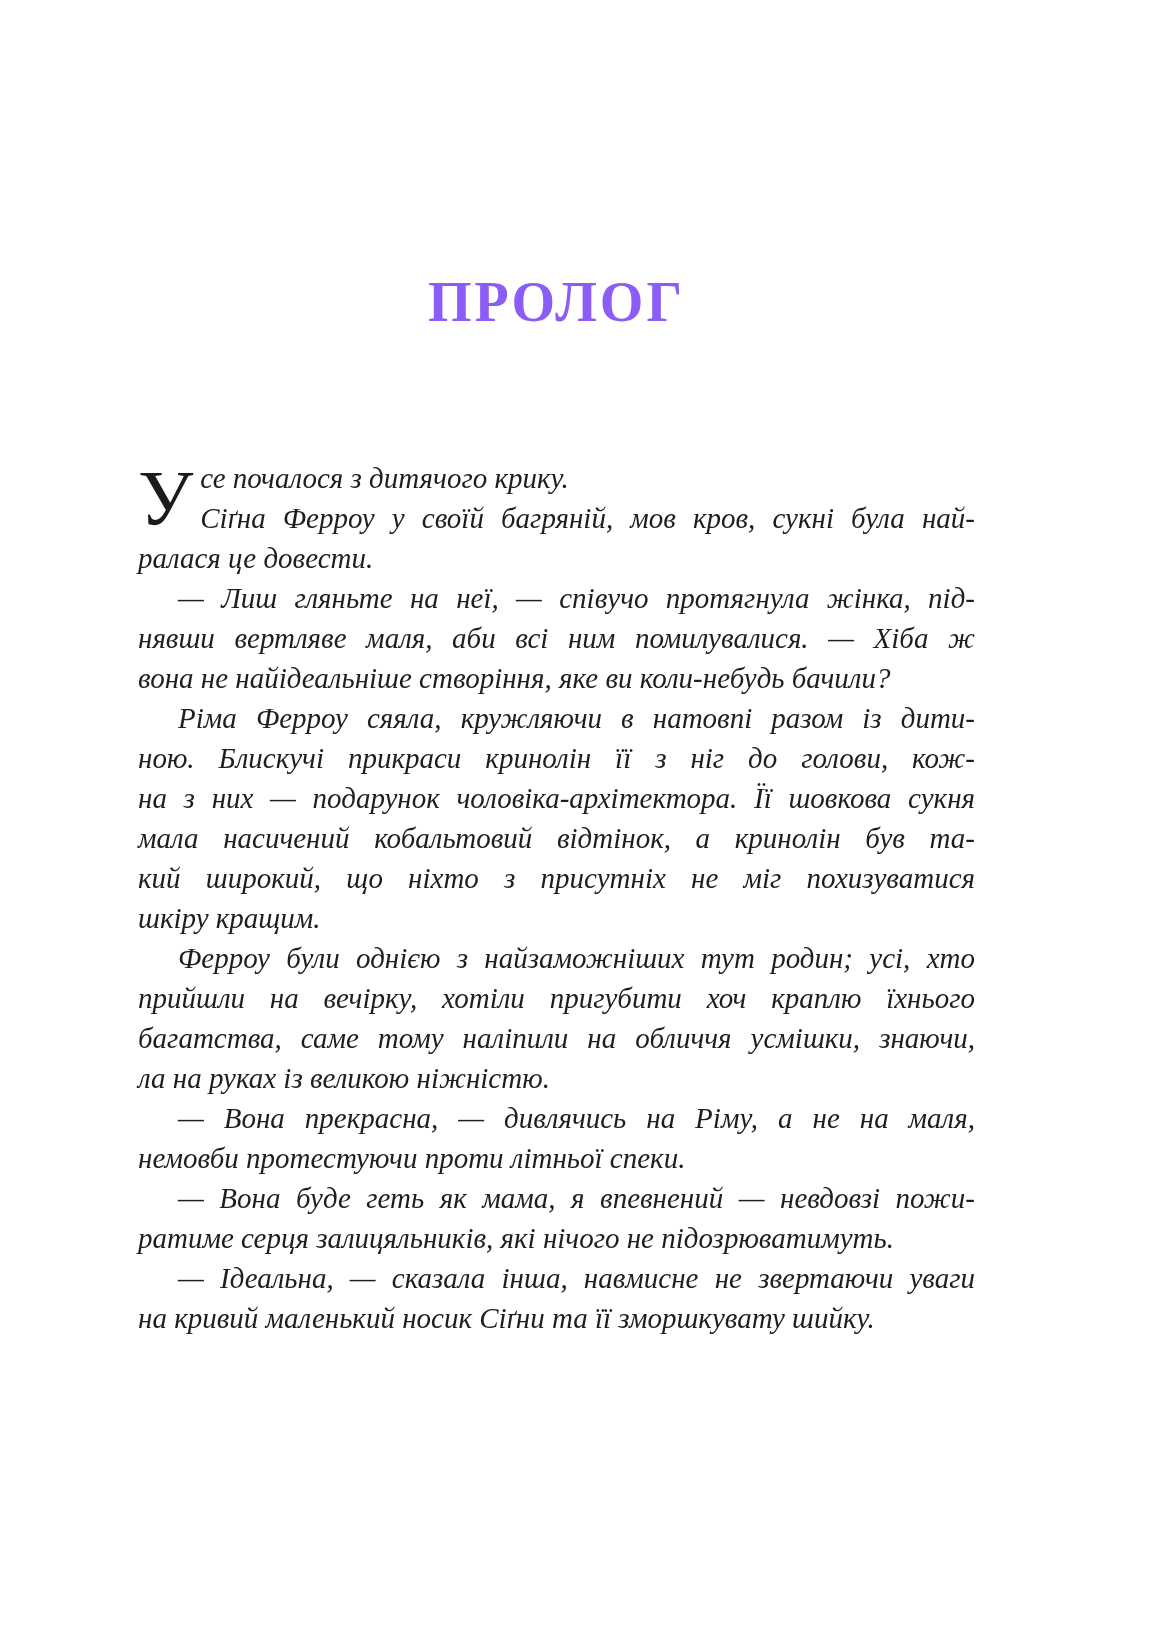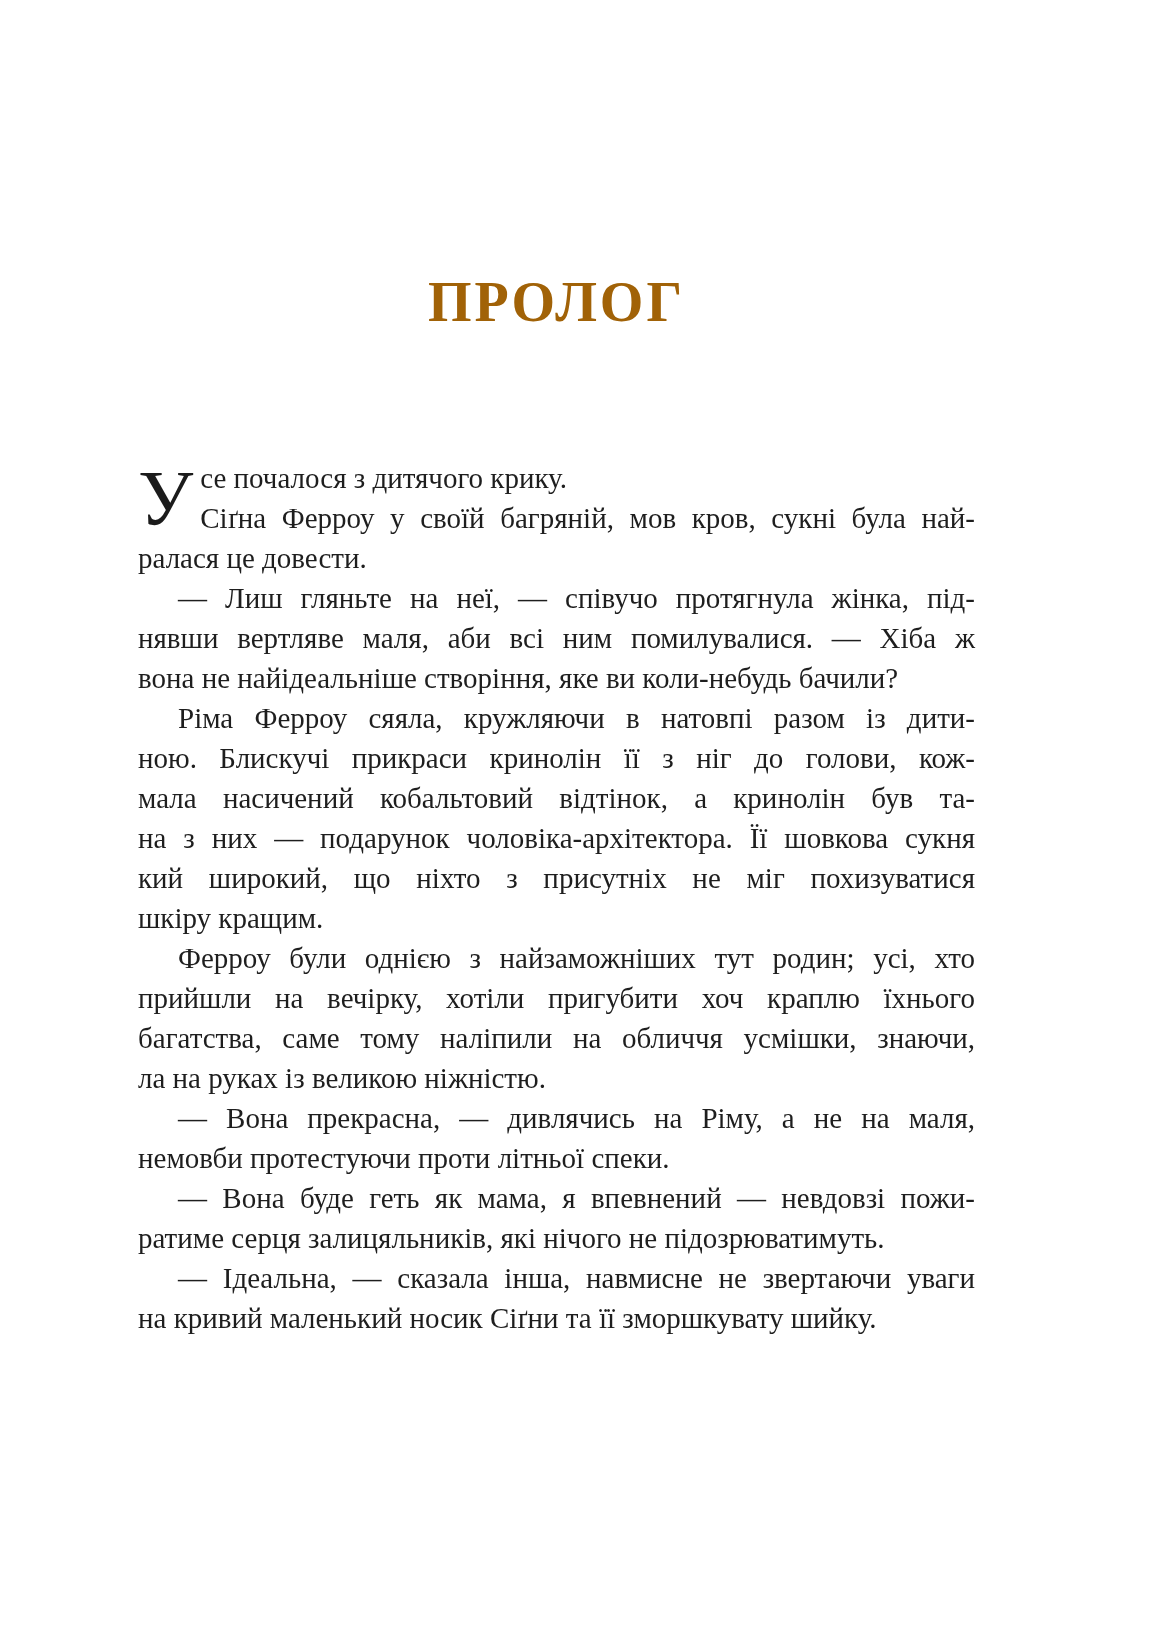--- a/index.html
+++ b/index.html
@@ -20,38 +20,39 @@
     position: absolute;
     left: 138px;
     top: 234px;
     width: 837px;
     text-align: center;
     font-family: "Liberation Serif", "DejaVu Serif", serif;
     font-weight: 700;
     font-size: 56px;
     line-height: 60px;
     letter-spacing: 3px;
-    color: #a16207;
+    color: #8b5cf6;
   }
   .body-text {
     position: absolute;
     left: 138px;
     top: 458px;
     width: 837px;
     font-size: 29px;
     line-height: 40px;
     color: #1e1e1e;
   }
   .para {
     margin: 0;
     padding: 0;
   }
   .line {
     text-align: justify;
     text-align-last: justify;
+    font-style: italic;
   }
   .line.last {
     text-align: left;
     text-align-last: left;
   }
   .para.indent .line:first-child {
     text-indent: 40px;
   }
   .drop-cap {
     float: left;
@@ -78,22 +79,22 @@
         <div class="line last">ралася це довести.</div>
       </div>
       <div class="para indent">
         <div class="line">— Лиш гляньте на неї, — співучо протягнула жінка, під-</div>
         <div class="line">нявши вертляве маля, аби всі ним помилувалися. — Хіба ж</div>
         <div class="line last">вона не найідеальніше створіння, яке ви коли-небудь бачили?</div>
       </div>
       <div class="para indent">
         <div class="line">Ріма Ферроу сяяла, кружляючи в натовпі разом із дити-</div>
         <div class="line">ною. Блискучі прикраси кринолін її з ніг до голови, кож-</div>
+        <div class="line">на з них — подарунок чоловіка-архітектора. Її шовкова сукня</div>
         <div class="line">мала насичений кобальтовий відтінок, а кринолін був та-</div>
-        <div class="line">на з них — подарунок чоловіка-архітектора. Її шовкова сукня</div>
         <div class="line">кий широкий, що ніхто з присутніх не міг похизуватися</div>
         <div class="line last">шкіру кращим.</div>
       </div>
       <div class="para indent">
         <div class="line">Ферроу були однією з найзаможніших тут родин; усі, хто</div>
         <div class="line">прийшли на вечірку, хотіли пригубити хоч краплю їхнього</div>
         <div class="line">багатства, саме тому наліпили на обличчя усмішки, знаючи,</div>
         <div class="line last">ла на руках із великою ніжністю.</div>
       </div>
       <div class="para indent">

